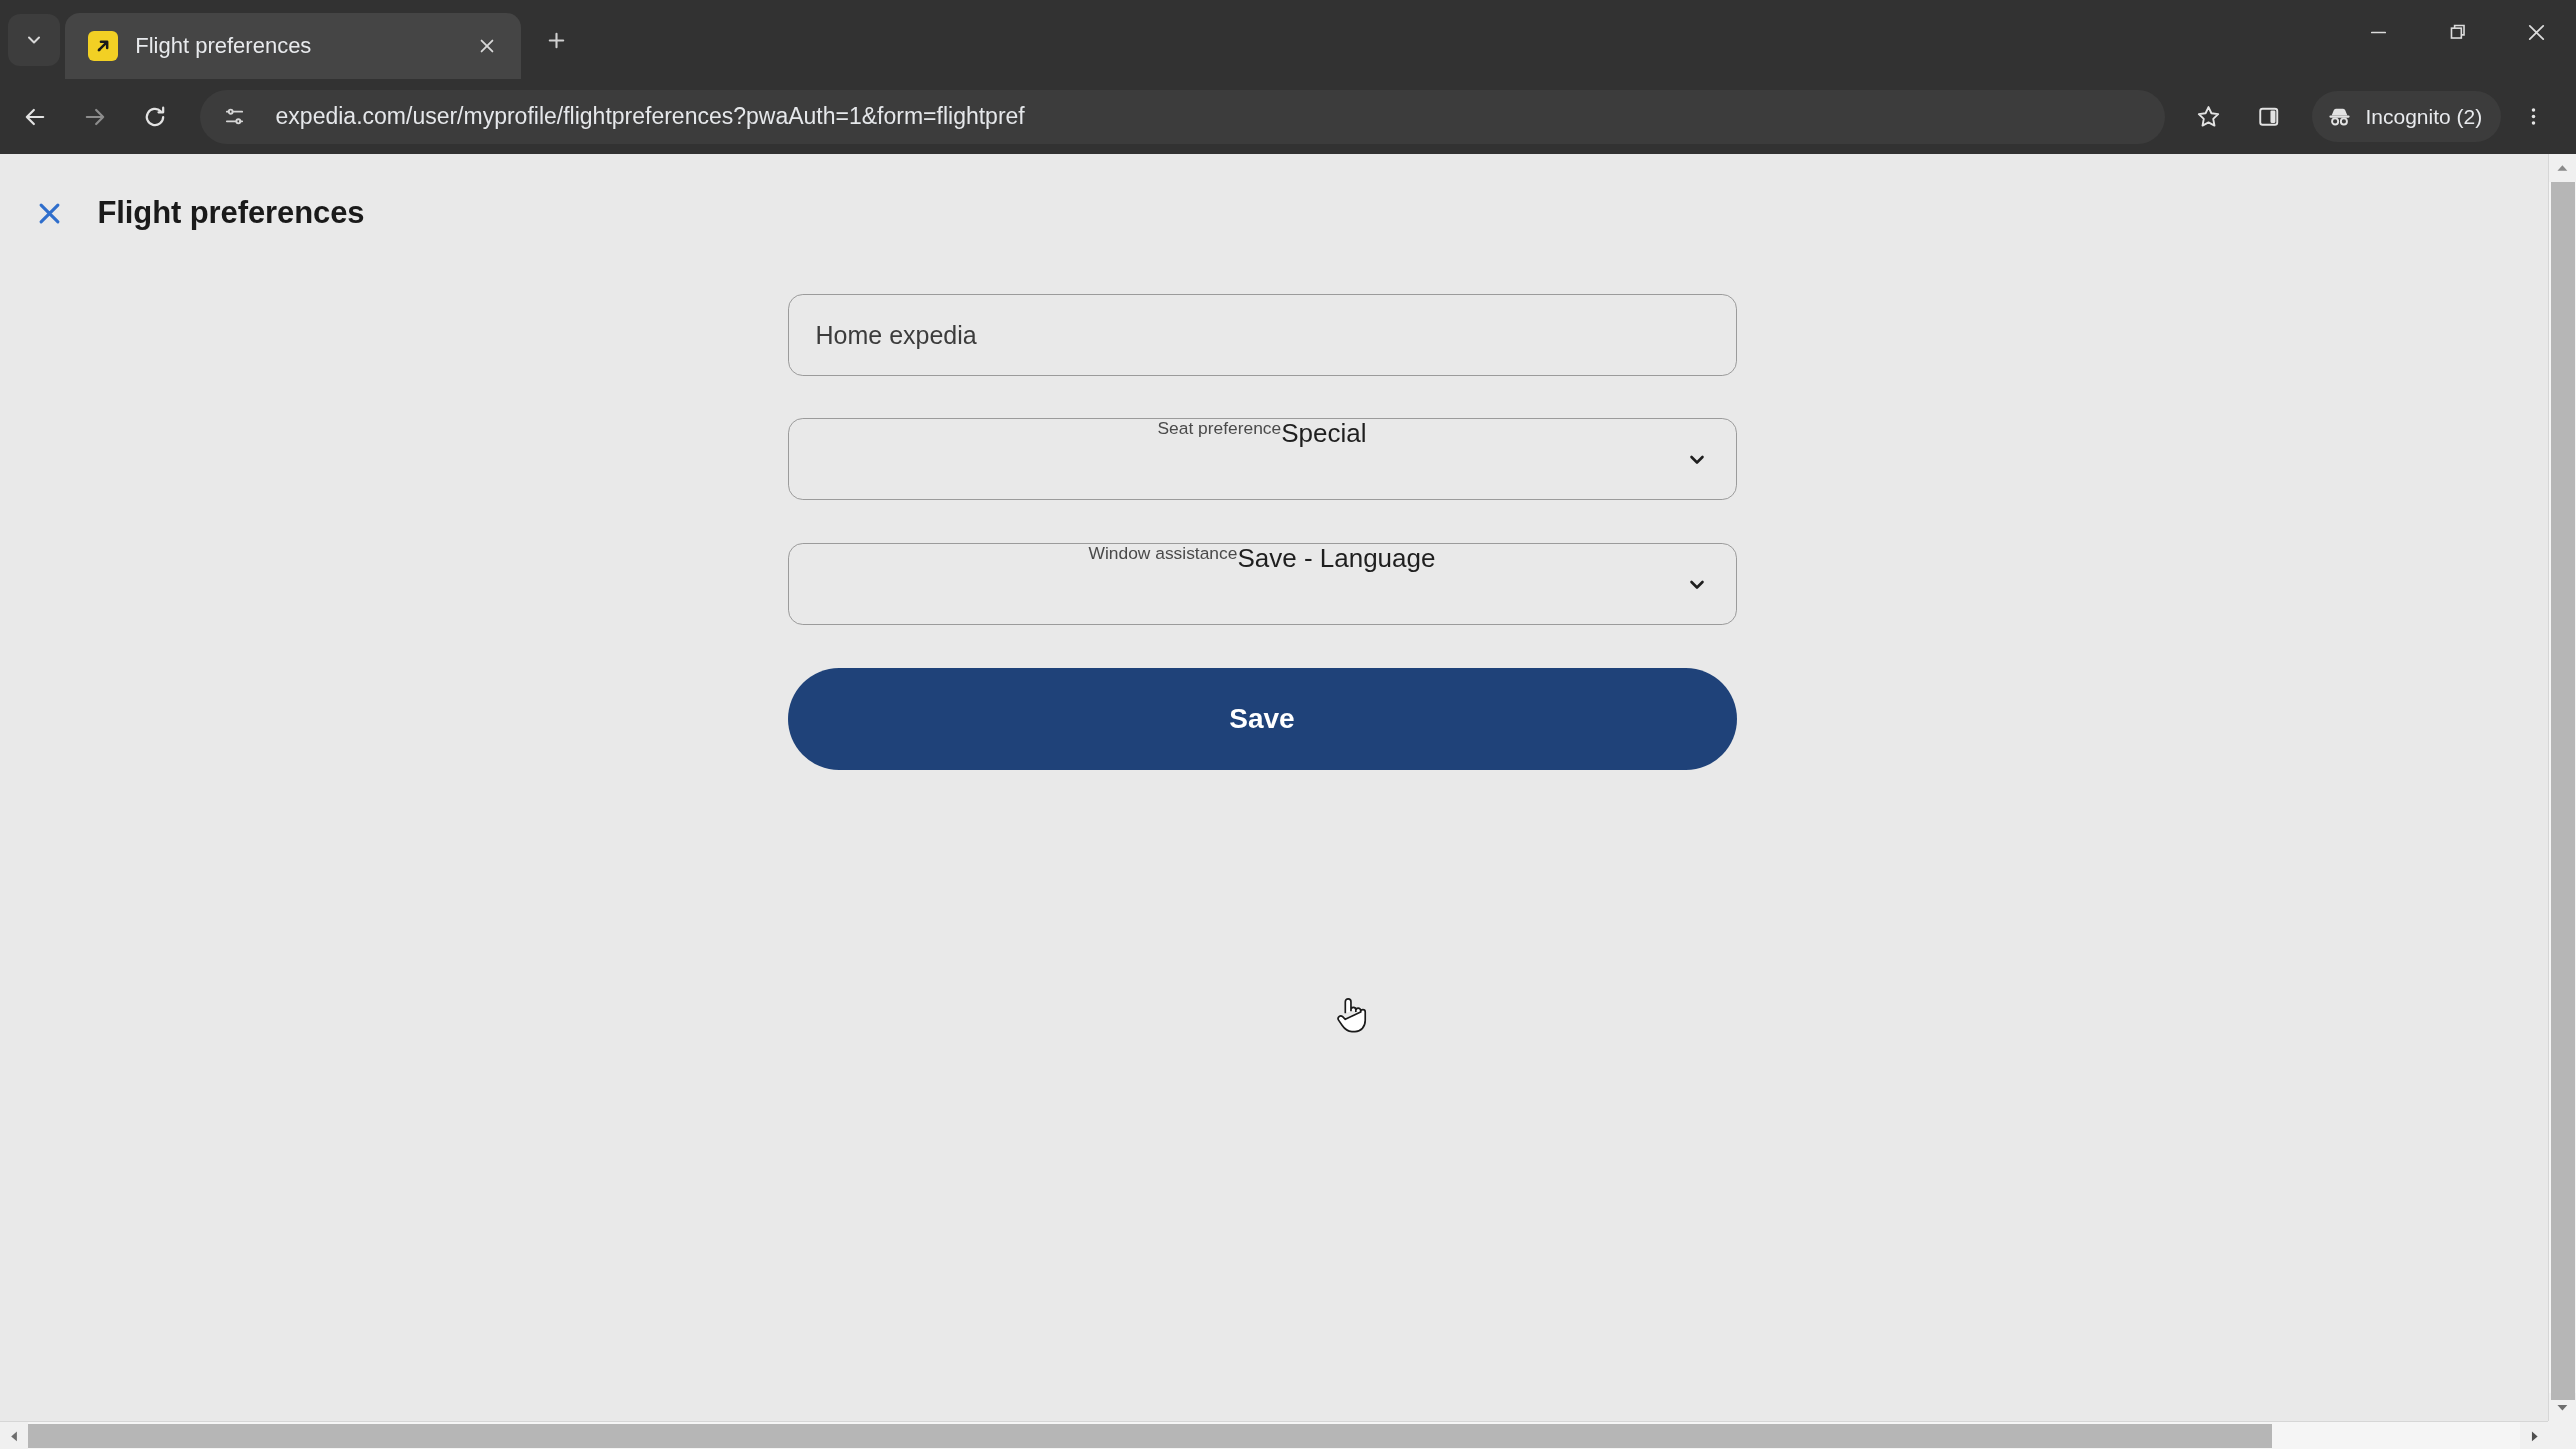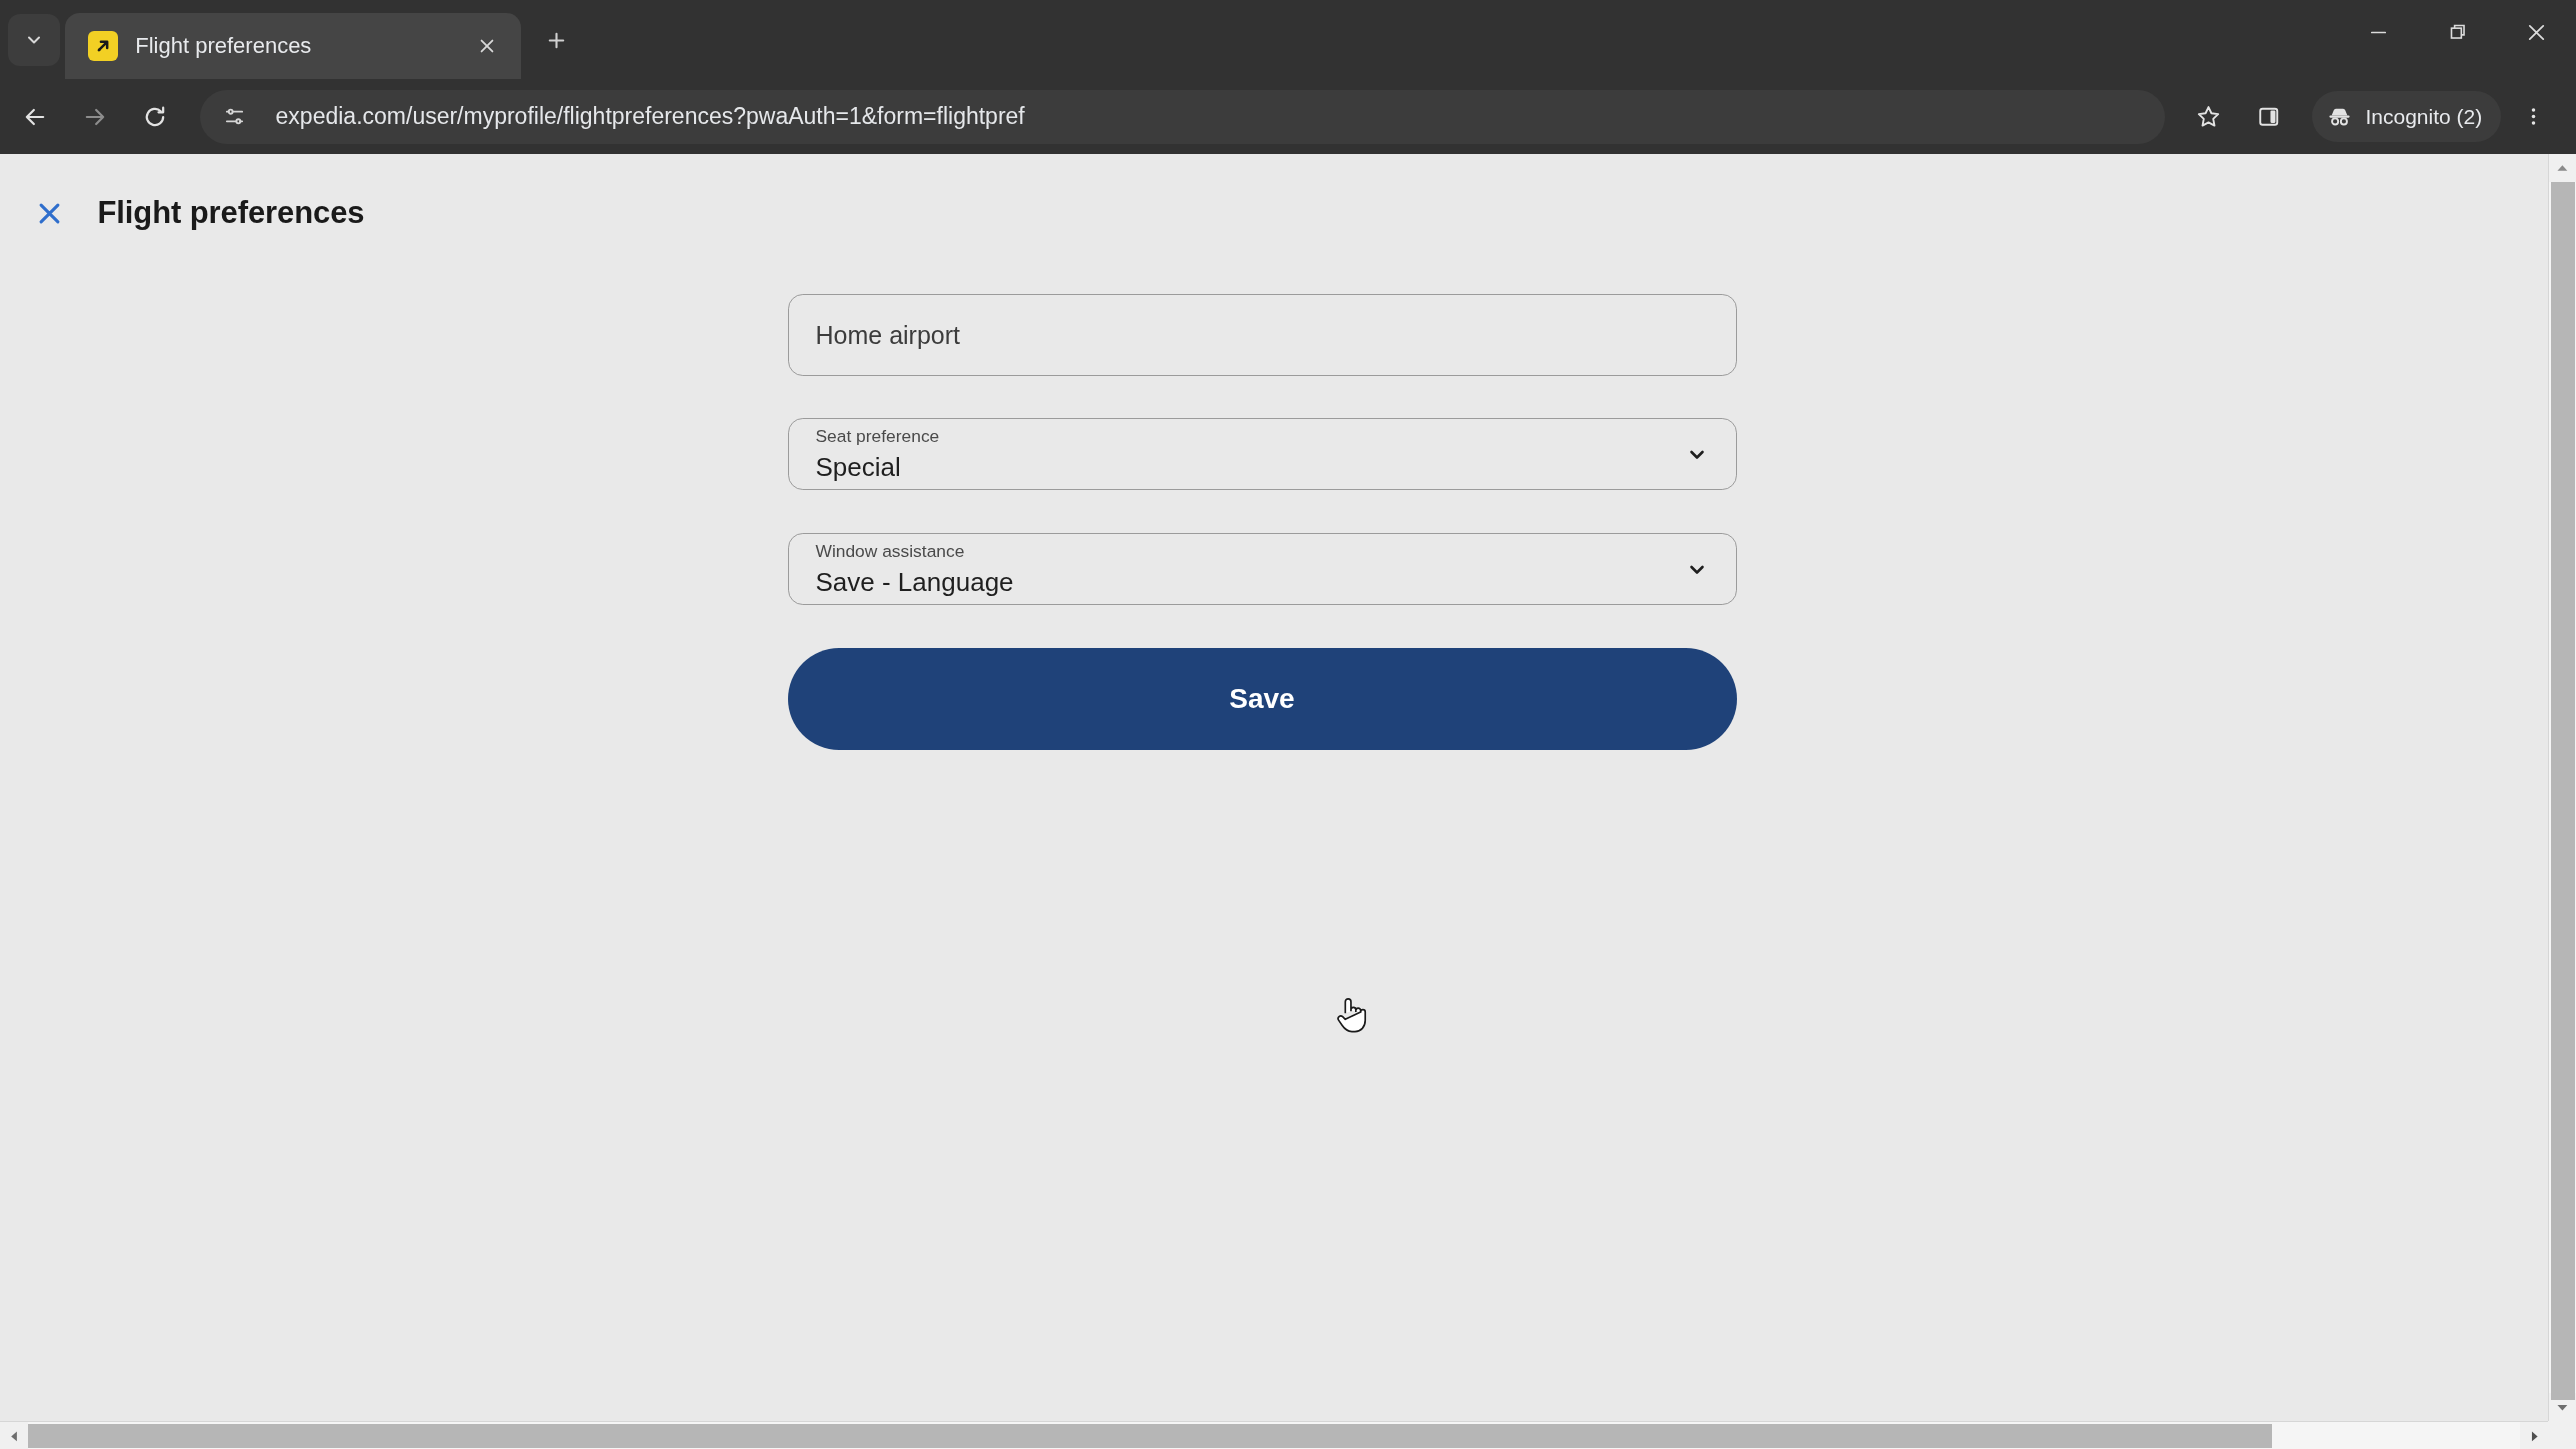--- a/index.html
+++ b/index.html
@@ -203,25 +203,25 @@
     display: flex;
     align-items: center;
     cursor: text;
   }
   .field.text-input {
     height: 82px;
     padding: 0 27px;
     margin-bottom: 42px;
   }
   .field.select-field {
-    height: 72px;
-    padding: 16px 27px;
+    height: 82px;
+    padding: 1px 27px;
     margin-bottom: 43px;
     cursor: pointer;
-    flex-direction: column;
+    flex-direction: row;
     align-items: flex-start;
     justify-content: center;
   }
   .field-placeholder {
     font-size: 25px;
     color: #3c3c3c;
   }
   .field-label {
     font-size: 17.4px;
     color: #4a4a4a;
@@ -440,21 +440,21 @@
           <svg width="31" height="31" viewBox="0 0 24 24">
             <path d="M5.5 5.5l13 13M18.5 5.5l-13 13" stroke="#2f6ecc" stroke-width="2.4" stroke-linecap="round"></path>
           </svg>
         </div>
         <h1 class="page-title">Flight preferences</h1>
       </div>
 
       <div class="form">
 
         <div class="field text-input">
-          <span class="field-placeholder">Home airport</span>
+          <span class="field-placeholder">Home expedia</span>
         </div>
 
         <div class="field select-field">
           <span class="field-label">Seat preference</span>
           <span class="field-value">Special</span>
           <span class="chev">
             <svg width="24" height="24" viewBox="0 0 24 24">
               <path d="M6.5 9.5L12 15l5.5-5.5" fill="none" stroke="#1f1f1f" stroke-width="2.6" stroke-linecap="round" stroke-linejoin="round"></path>
             </svg>
           </span>

